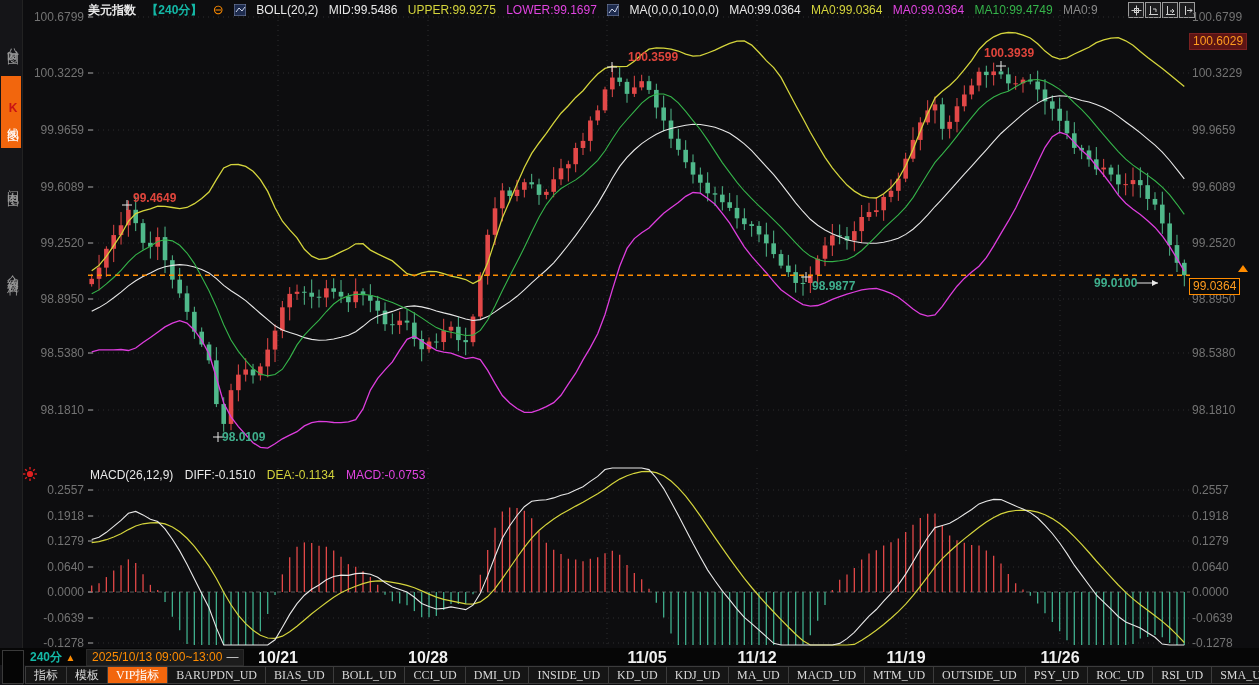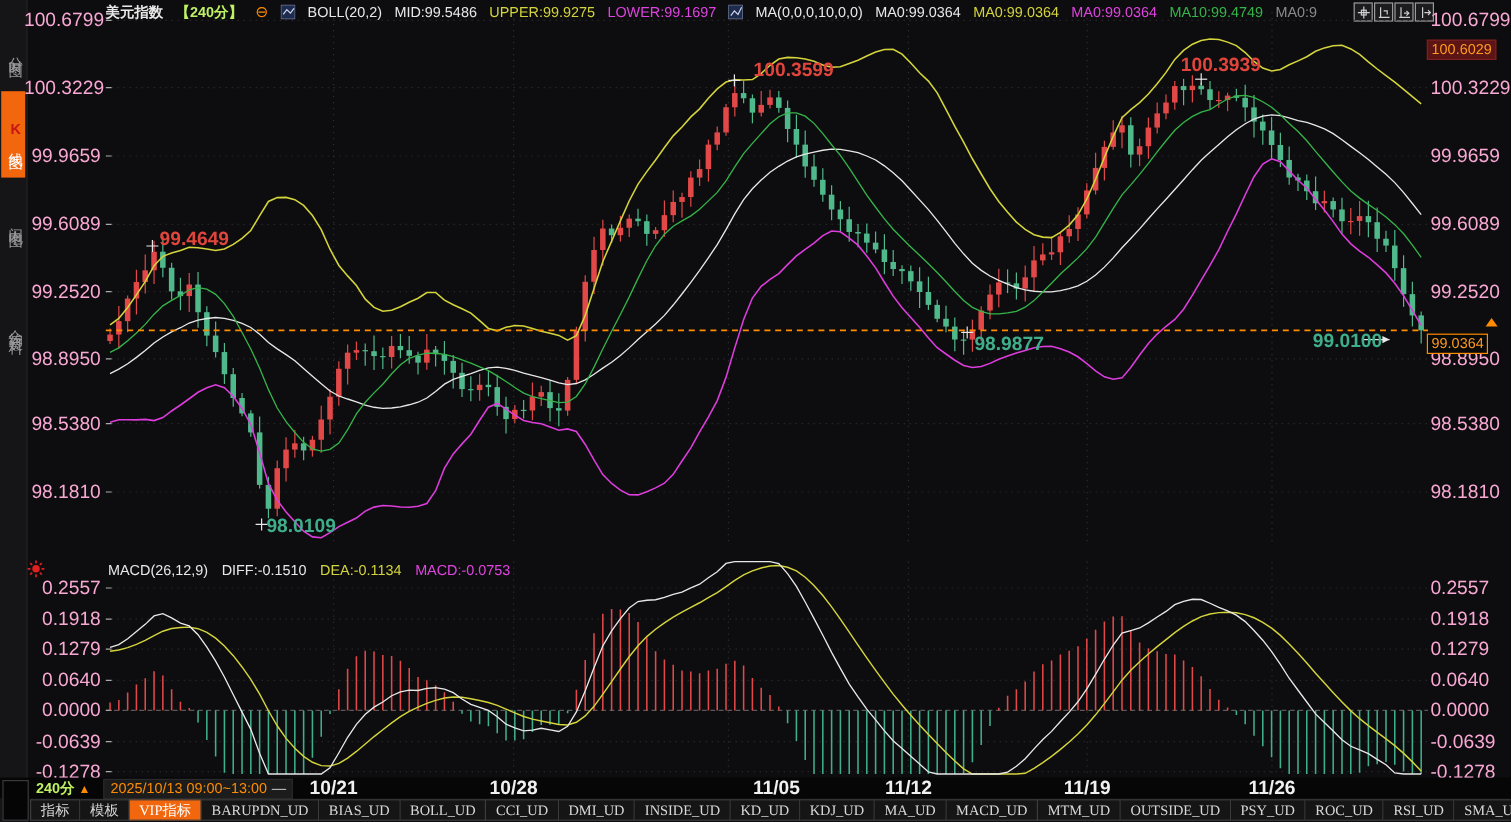--- a/index.html
+++ b/index.html
@@ -9,37 +9,37 @@
   
   #sidebar{position:absolute;left:0;top:0;width:22px;height:685px;background:#151518;border-right:1px solid #222;}
   .side-item{position:absolute;left:1px;width:20px;writing-mode:vertical-rl;text-orientation:upright;
              font-size:12px;color:#9a9a9a;letter-spacing:3px;text-align:center;padding:4px 0;cursor:pointer;}
   .side-item.active{background:#f2660d;color:#fff;}
   .side-item.active .accent{color:#c81414;font-weight:bold;}
   
   #hdr{position:absolute;left:88px;top:2px;height:15px;font-size:12px;white-space:nowrap;z-index:30;}
   #hdr span{margin-right:7px;}
   .c-white{color:#e8e8e8;} .c-yellow{color:#d4d43c;} .c-magenta{color:#e044e0;}
-  .c-green{color:#35b44a;} .c-gray{color:#8a8a8a;} .c-orangered{color:#bef264;font-weight:bold;}
+  .c-green{color:#35b44a;} .c-gray{color:#8a8a8a;} .c-orangered{color:#14b8a6;font-weight:bold;}
   .c-orange{color:#ff8c00;}
   .ind-ic{display:inline-block;vertical-align:-2px;margin-right:3px;}
   
   .tr-btn{position:absolute;top:2px;width:14px;height:14px;border:1px solid #9a9a9a;background:#1c1c1e;
           display:flex;align-items:center;justify-content:center;cursor:pointer;}
   
-  .ylab{position:absolute;font-size:16px;color:#f9a8d4;line-height:13px;}
+  .ylab{position:absolute;font-size:12px;color:#737373;line-height:13px;}
   .ylab.left{left:20px;width:64px;text-align:right;}
   .ylab.right{left:1192px;text-align:left;}
   .badge{position:absolute;left:1189px;font-size:12px;padding:0 3px;line-height:15px;z-index:5;}
   #badge-high{background:#5c1414;color:#ff9c1e;border:1px solid #7a2020;}
   #badge-last{background:#090909;color:#ff9c1e;border:1px solid #ff8c00;}
   .up-arrow{position:absolute;width:0;height:0;border-left:5px solid transparent;border-right:5px solid transparent;
             border-bottom:7px solid #ff8c00;}
   
-  .anno{position:absolute;font-size:16px;font-weight:bold;white-space:nowrap;z-index:6;}
+  .anno{position:absolute;font-size:12px;font-weight:bold;white-space:nowrap;z-index:6;}
   
   #macd-hdr{position:absolute;left:90px;top:468px;font-size:12px;white-space:nowrap;z-index:6;}
   #macd-hdr span{margin-right:8px;}
   
   #daterow{position:absolute;left:0;top:648px;width:1259px;height:17px;background:#060606;}
   #rangebox{position:absolute;left:86px;top:1px;height:15px;background:#1c1c1c;border:1px solid #2a2a2a;
             font-size:12px;color:#ff8c00;padding:0 5px;line-height:14px;}
   #rangebox .dash{color:#cfcfcf;margin-left:4px;}
   .datelab{position:absolute;top:1px;font-size:16px;font-weight:bold;color:#f0f0f0;transform:translateX(-50%);}
   #toolbar{position:absolute;left:25px;top:666px;height:18px;display:flex;background:#0c0c0c;z-index:9;}

